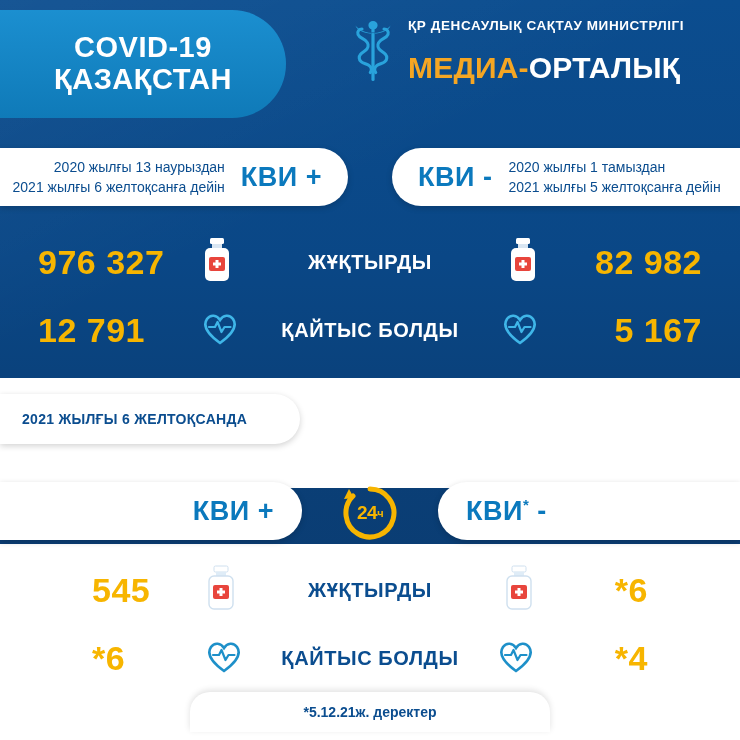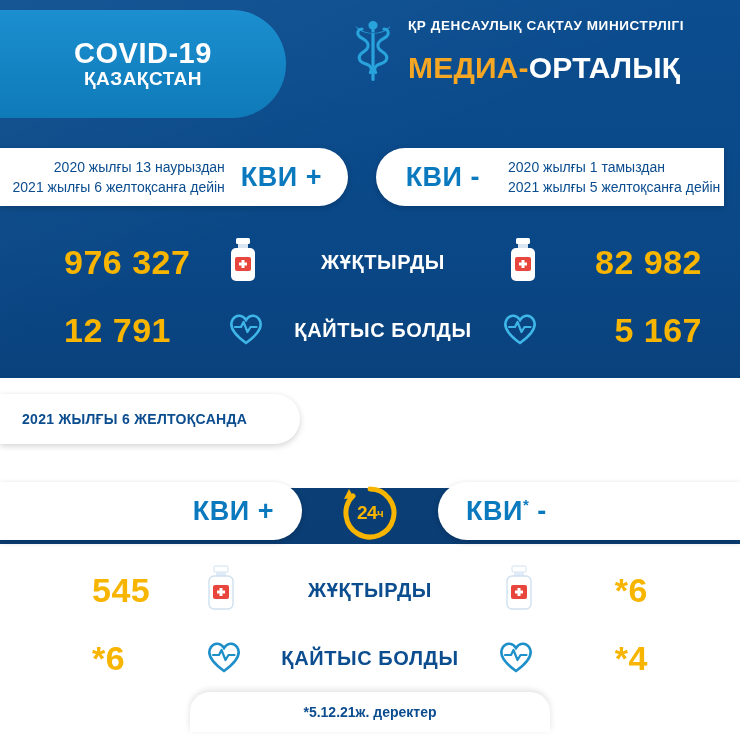--- a/index.html
+++ b/index.html
@@ -43,21 +43,21 @@
     border-bottom-right-radius: 56px;
     display: flex; flex-direction: column;
     align-items: center; justify-content: center;
     color: #ffffff;
     text-align: center;
   }
   .title-card .l1 {
     font-size: 29px; font-weight: bold; letter-spacing: 0.5px; line-height: 1.05;
   }
   .title-card .l2 {
-    font-size: 19px; font-weight: bold; letter-spacing: 0.5px; line-height: 1.15;
+    font-size: 29px; font-weight: bold; letter-spacing: 0.5px; line-height: 1.15;
   }
   .brand {
     position: absolute;
     left: 350px; top: 18px;
     display: flex; align-items: center; gap: 12px;
   }
   .brand-text .ministry {
     color: #ffffff; font-size: 13.5px; font-weight: bold; letter-spacing: 0.6px;
     margin-bottom: 18px;
   }
@@ -80,39 +80,39 @@
     background: #ffffff;
     display: flex; align-items: center;
     box-shadow: 0 2px 6px rgba(0,0,0,0.18);
   }
   .pill-left {
     left: 0; width: 348px;
     border-top-right-radius: 29px; border-bottom-right-radius: 29px;
     justify-content: flex-end; padding-right: 26px; gap: 16px;
   }
   .pill-right {
-    right: 16px; width: 348px;
+    right: 0; width: 348px;
     border-top-left-radius: 29px; border-bottom-left-radius: 29px;
-    justify-content: center; padding-left: 26px; gap: 28px;
+    justify-content: flex-start; padding-left: 26px; gap: 16px;
   }
   .pill .dates {
     font-size: 14px; color: #0b4d8f; line-height: 1.45; font-weight: normal;
   }
   .pill .dates div { white-space: nowrap; }
   .pill .lbl {
     font-size: 27px; font-weight: bold; color: #0b79bd; letter-spacing: 0.5px;
     white-space: nowrap;
   }
   .pill-left .dates { text-align: right; }
   .pill-right .dates { text-align: left; }
 
   
   .stats-dark {
     position: absolute;
-    top: 228px; left: 0; right: 0; height: 150px; padding-left: 26px;
+    top: 228px; left: 0; right: 0; height: 150px;
   }
   .stat-row {
     position: relative;
     height: 68px;
     display: flex; align-items: center; justify-content: center;
   }
   .stat-num {
     position: absolute;
     font-size: 34px; font-weight: bold; color: #f7b500; letter-spacing: 0.5px;
     white-space: nowrap;

